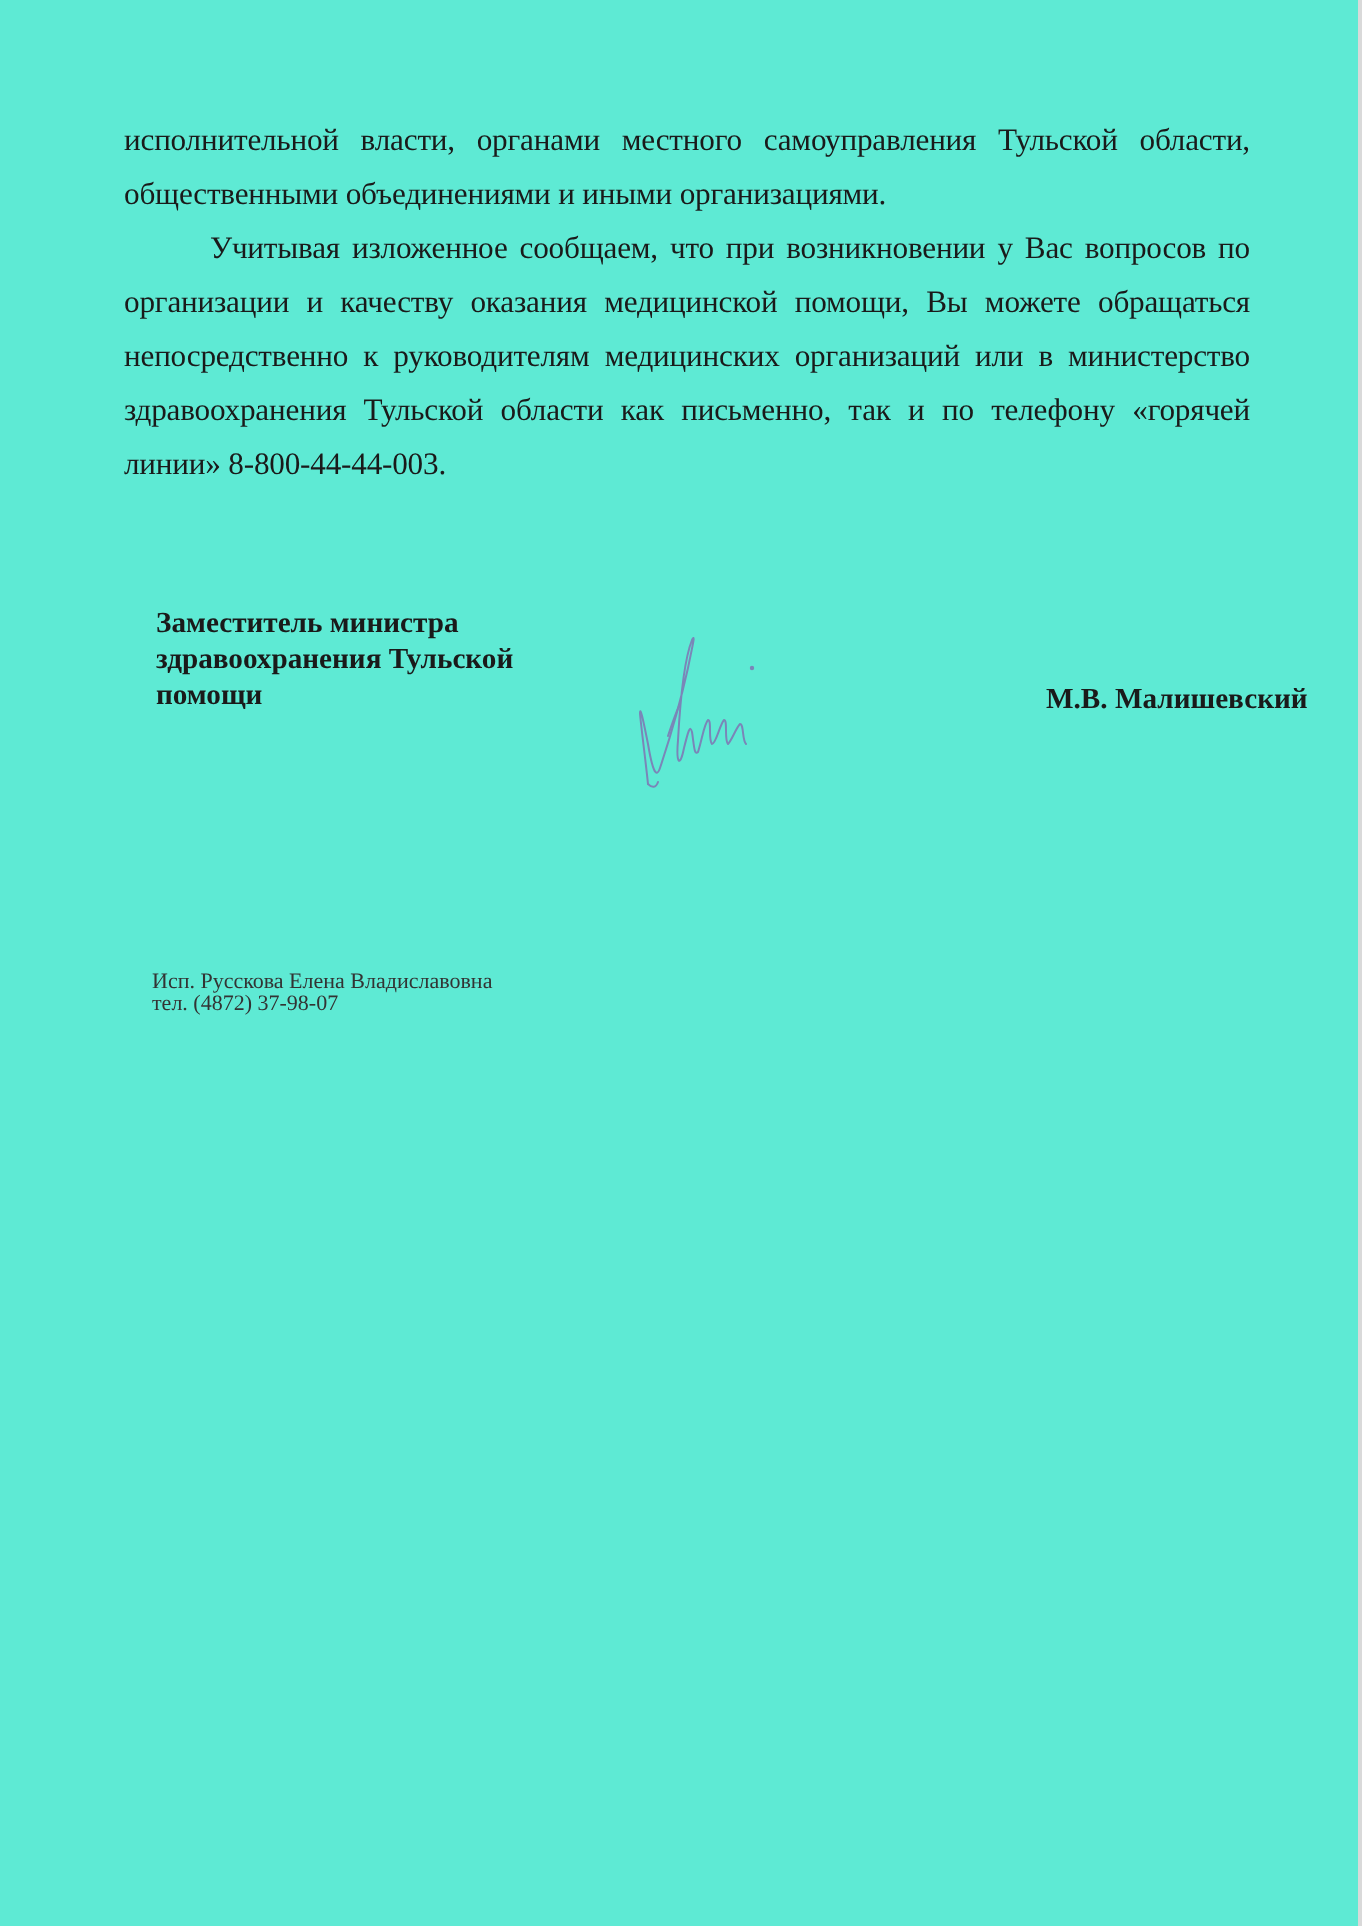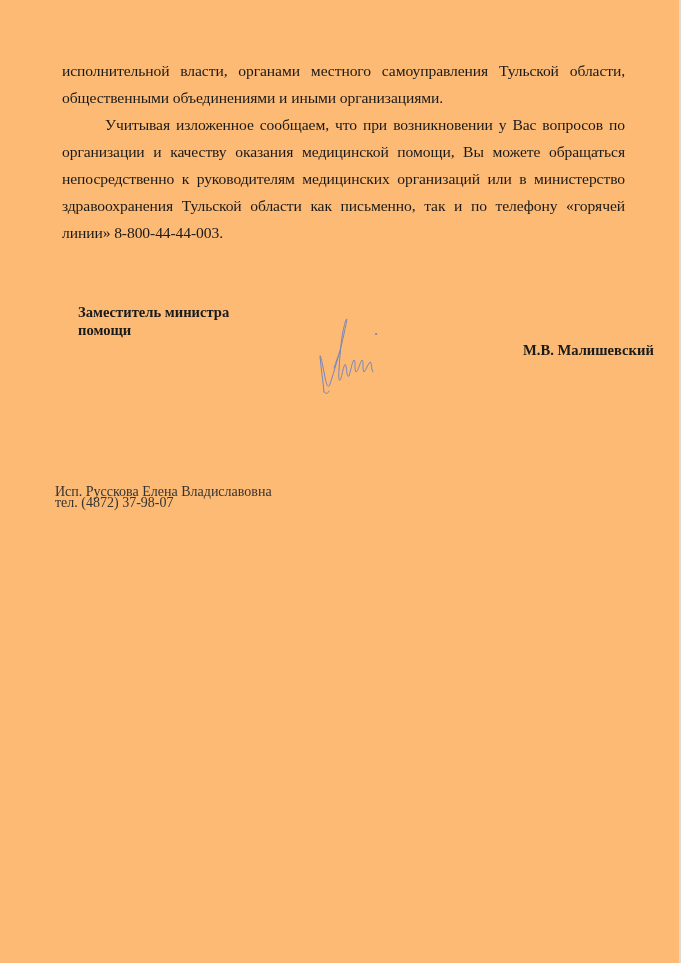--- a/index.html
+++ b/index.html
@@ -14,21 +14,21 @@
       overflow: hidden;
       font-family: "Liberation Serif", "DejaVu Serif", serif;
       color: #1a1a1a;
     }
     .page {
       position: absolute;
       left: 0;
       top: 0;
       width: 679px;
       height: 963px;
-      background: #fdba74;
+      background: #5eead4;
     }
     .page-edge {
       position: absolute;
       left: 679px;
       top: 0;
       width: 2px;
       height: 963px;
       background: #d9d9d9;
     }
     .body-text {
@@ -69,38 +69,39 @@
     }
     .signature {
       position: absolute;
       left: 314px;
       top: 312px;
       width: 80px;
       height: 85px;
     }
     .executor {
       position: absolute;
-      left: 55px;
+      left: 76px;
       top: 486px;
-      font-size: 14px;
+      font-size: 11px;
       line-height: 11px;
       color: #333333;
     }
   </style>
 </head>
 <body>
 
 <div class="page">
 
   <div class="body-text para1">исполнительной власти, органами местного самоуправления Тульской области, общественными объединениями и иными организациями.</div>
 
   <div class="body-text para2">Учитывая изложенное сообщаем, что при возникновении у Вас вопросов по организации и качеству оказания медицинской помощи, Вы можете обращаться непосредственно к руководителям медицинских организаций или в министерство здравоохранения Тульской области как письменно, так и по телефону «горячей линии» 8-800-44-44-003.</div>
 
   <div class="sig-title">
     <div>Заместитель министра</div>
+    <div>здравоохранения Тульской</div>
     <div>помощи</div>
   </div>
 
   <div class="signature">
     <svg width="80" height="85" viewBox="0 0 80 85" fill="none" stroke="#7a86b8" stroke-width="1" stroke-linecap="round" stroke-linejoin="round">
 
       <path d="M10 80 C 9 70, 7 55, 6 45 C 6 40, 8 50, 10 60 C 12 72, 14 78, 16 72 C 20 60, 26 40, 30 22 C 32 12, 34 4, 32 8 C 28 18, 26 40, 25 58 C 24 70, 26 72, 28 62 C 30 54, 31 50, 32 54 C 33 60, 33 66, 35 64 C 37 58, 38 50, 40 48 C 42 48, 40 58, 42 60 C 44 60, 46 50, 48 48 C 50 48, 48 58, 50 60 C 52 58, 54 52, 56 50 C 58 50, 57 58, 59 60"></path>
       <path d="M26 40 C 24 44, 22 50, 20 56"></path>
       <path d="M10 80 C 12 82, 14 82, 15 79"></path>
       <circle cx="62" cy="22" r="0.6" fill="#7a86b8"></circle>

